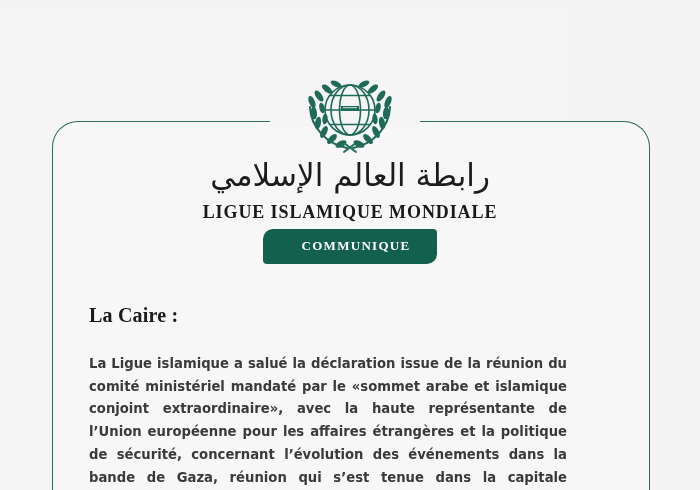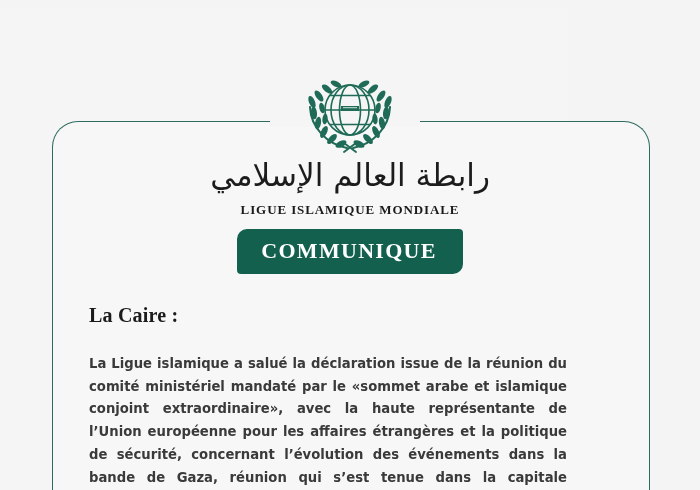--- a/index.html
+++ b/index.html
@@ -76,42 +76,42 @@
 
   
   #latin-wordmark {
     position: absolute;
     left: 0;
     top: 194px;
     width: 700px;
     text-align: center;
     font-family: "Liberation Serif", serif;
     font-weight: bold;
-    font-size: 13px;
+    font-size: 18px;
     letter-spacing: 0.9px;
     color: #1a1a1a;
   }
 
   
   #badge-wrap {
     position: absolute;
     left: 0;
     top: 221px;
     width: 700px;
     text-align: center;
   }
   #communique-badge {
     display: inline-block;
     background: #13604e;
     color: #ffffff;
     font-family: "Liberation Serif", serif;
     font-weight: bold;
-    font-size: 22px;
+    font-size: 13px;
     letter-spacing: 1.3px;
-    padding: 9px 26px 10px 24px;
+    padding: 9px 26px 10px 38px;
     border-radius: 10px 4px 10px 4px;
     box-sizing: border-box;
   }
 
   
   #doc-body {
     position: absolute;
     left: 89px;
     top: 296px;
     width: 478px;

